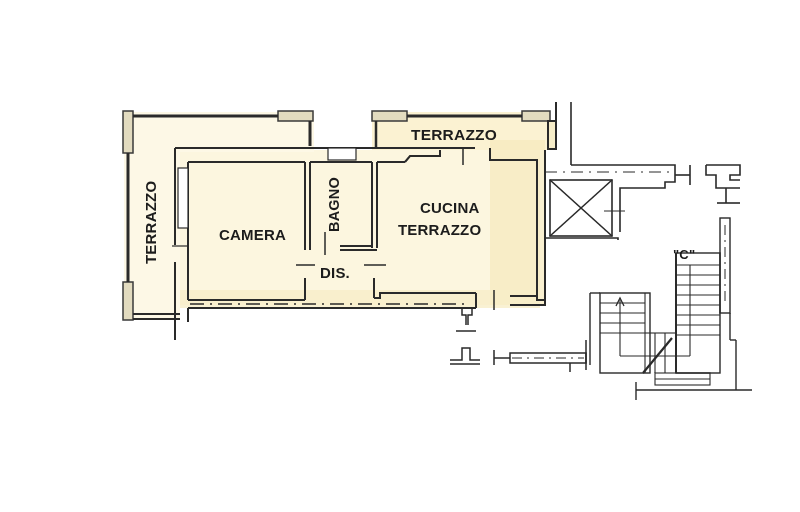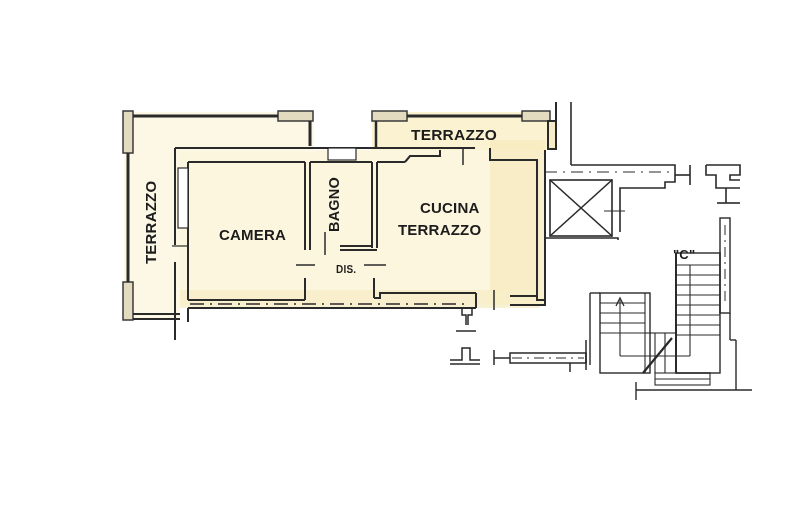--- a/index.html
+++ b/index.html
@@ -152,14 +152,14 @@
     <line x1="643" y1="373" x2="672" y2="338" stroke-width="2.2"></line>
   </g>
 </svg>
 
 <div class="lbl" style="left:411px; top:127px; font-size:15.5px;">TERRAZZO</div>
 <div class="lbl lbl-rot" style="left:143px; top:264px; font-size:15px;">TERRAZZO</div>
 <div class="lbl" style="left:207px; top:227px; font-size:15px;margin-left:12px;">CAMERA</div>
 <div class="lbl lbl-rot" style="left:327px; top:232px; font-size:14.5px;">BAGNO</div>
 <div class="lbl lbl-center" style="left:420px; top:200px; font-size:15px;">CUCINA</div>
 <div class="lbl lbl-center" style="left:398px; top:222px; font-size:15px;">TERRAZZO</div>
-<div class="lbl" style="left:336px; top:265px; font-size:10px;">DIS.</div>
+<div class="lbl" style="left:320px; top:265px; font-size:15px;">DIS.</div>
 <div class="lbl" style="left:673px; top:248px; font-size:13px;">"C"</div>
 
 </body></html>

